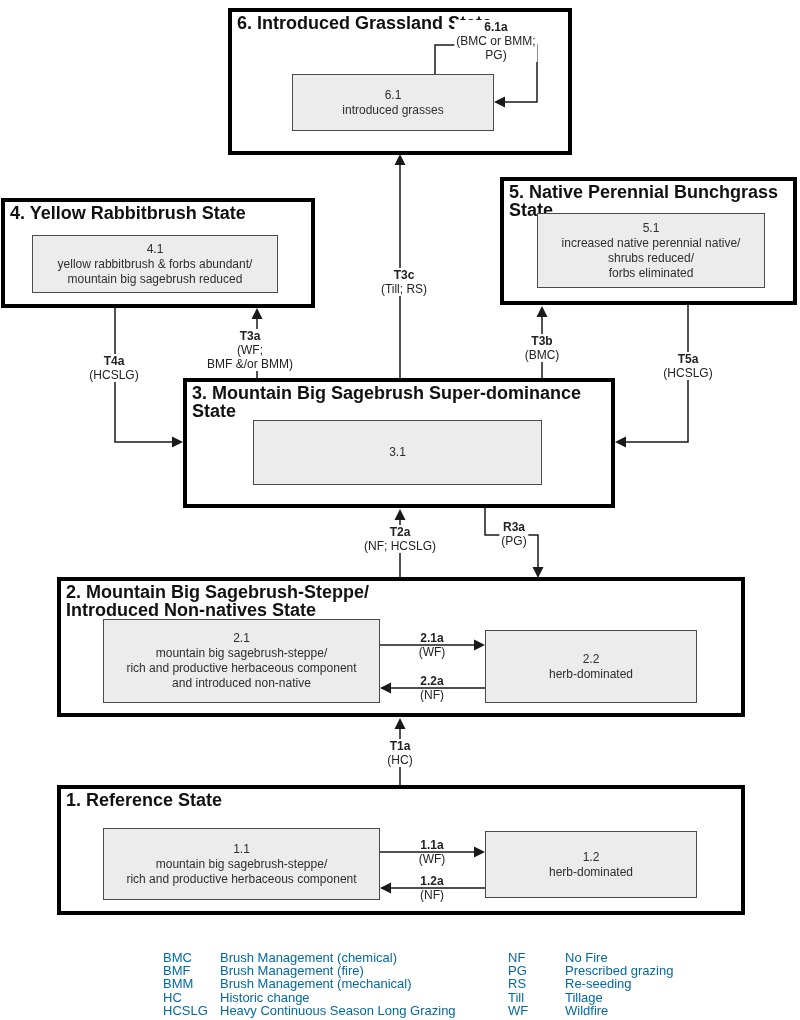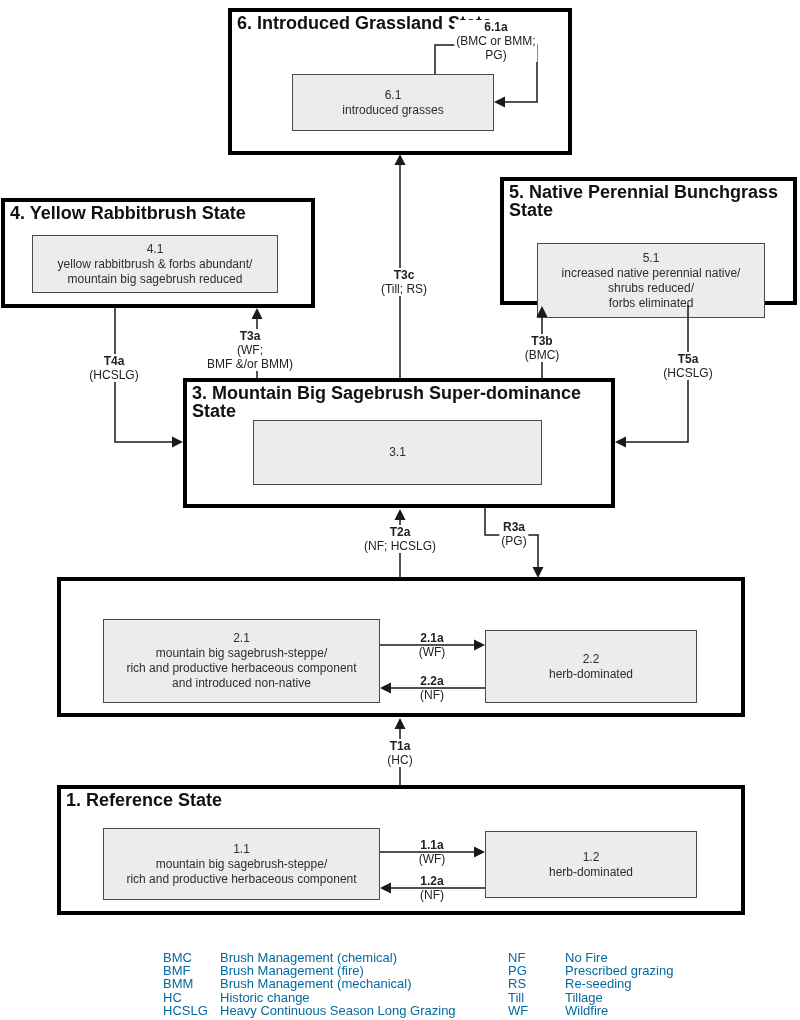--- a/index.html
+++ b/index.html
@@ -53,36 +53,38 @@
     <div class="state-title">4. Yellow Rabbitbrush State</div>
     <div class="community" style="left:27px; top:33px; width:246px; height:58px;">
       <div class="cid">4.1</div>
       <div class="cdesc">yellow rabbitbrush &amp; forbs abundant/
 mountain big sagebrush reduced</div>
     </div>
   </div>
 
   <div class="state" style="left:500px; top:177px; width:297px; height:128px;">
     <div class="state-title">5. Native Perennial Bunchgrass State</div>
-    <div class="community" style="left:33px; top:32px; width:228px; height:75px;margin-top:30px;">
+    <div class="community" style="left:33px; top:32px; width:228px; height:75px;">
       <div class="cid">5.1</div>
       <div class="cdesc">increased native perennial native/
 shrubs reduced/
 forbs eliminated</div>
     </div>
   </div>
 
   <div class="state" style="left:183px; top:378px; width:432px; height:130px;">
     <div class="state-title">3. Mountain Big Sagebrush Super-dominance State</div>
     <div class="community" style="left:66px; top:38px; width:289px; height:65px;">
       <div class="cid">3.1</div>
     </div>
   </div>
 
   <div class="state" style="left:57px; top:577px; width:688px; height:140px;">
+    <div class="state-title">2. Mountain Big Sagebrush-Steppe/
+Introduced Non-natives State</div>
     <div class="community" style="left:42px; top:38px; width:277px; height:84px;">
       <div class="cid">2.1</div>
       <div class="cdesc">mountain big sagebrush-steppe/
 rich and productive herbaceous component
 and introduced non-native</div>
     </div>
     <div class="community" style="left:424px; top:49px; width:212px; height:73px;">
       <div class="cid">2.2</div>
       <div class="cdesc">herb-dominated</div>
     </div>

